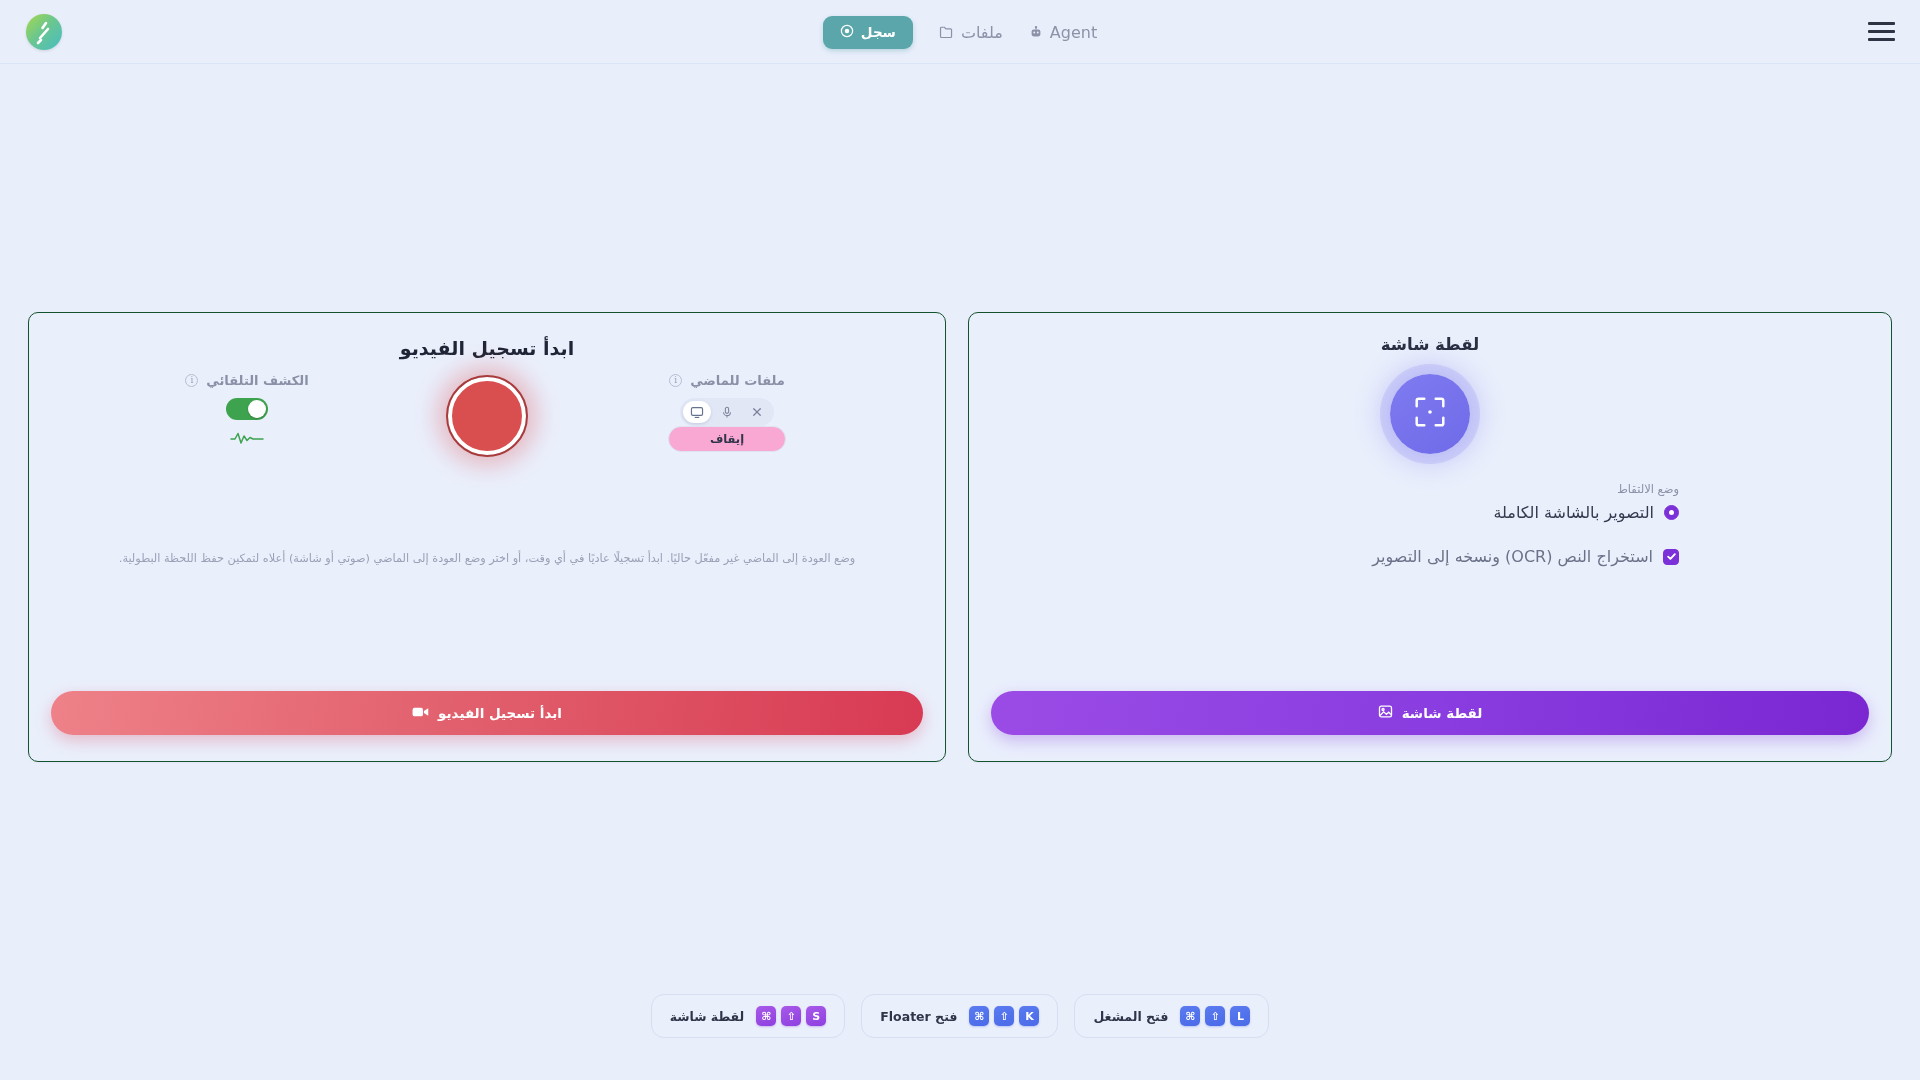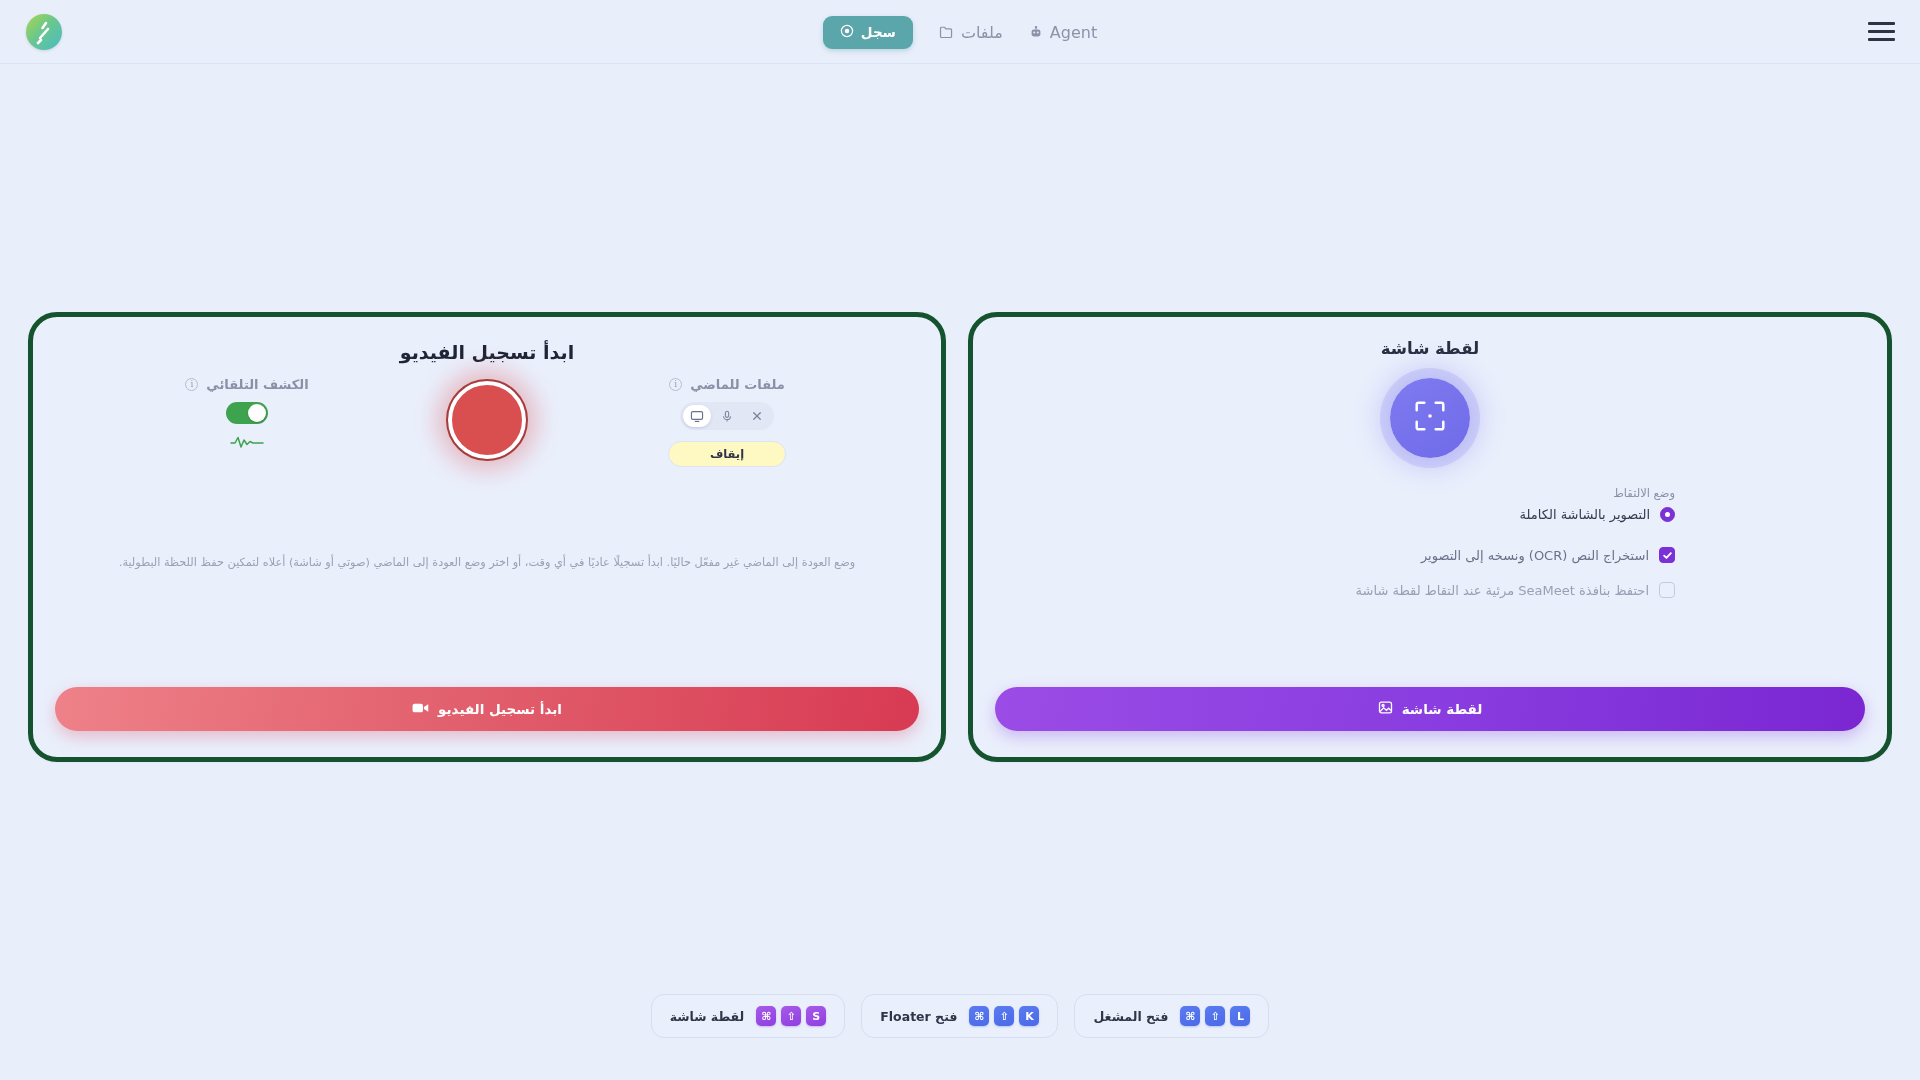--- a/index.html
+++ b/index.html
@@ -53,22 +53,22 @@
   }
 
   
   .cards {
     position: absolute; top: 312px; left: 28px;
     width: 1864px; height: 450px;
     display: flex; flex-direction: row-reverse; gap: 22px;
   }
   .card {
     background: #eaeffc;
-    border: 5px solid #14532d;
-    border-radius: 29px;
+    border: 1px solid #14532d;
+    border-radius: 10px;
     position: relative;
     box-shadow: 0 1px 2px rgba(80,90,140,.05);
   }
   .card-video { width: 918px; }
   .card-shot  { width: 924px; }
   .card-title {
     text-align: center; font-size: 19px; font-weight: 700;
     color: #1f2536; margin-top: 24px; letter-spacing: .1px;
   }
   .card-title.shot { font-size: 16.5px; font-weight: 700; color: #2a2f42; margin-top: 22px; }
@@ -87,21 +87,21 @@
     direction: rtl;
   }
   .opt-label {
     text-align: right; font-size: 11.5px; color: #8a90a6; padding-right: 188px;
     margin-bottom: 7px;
   }
   .opt-row {
     display:flex; align-items:center; justify-content:flex-start;
     gap: 10px; padding-right: 188px; margin-bottom: 5px; cursor:pointer;
   }
-  .opt-row .txt { font-size: 13px; color: #343a4e; }
+  .opt-row .txt { font-size: 16px; color: #343a4e; }
   .opt-row.dim .txt { color: #9aa0b4; }
   .opt-row.mid .txt { color: #6b7288; }
   .radio {
     width: 15px; height: 15px; border-radius: 50%;
     border: 1.6px solid #c3cbe3; background: #eaeffc; flex: none;
     display:flex; align-items:center; justify-content:center; order: -1;
   }
   .radio.on { border-color: #7b30d8; background:#7b30d8; }
   .radio.on::after { content:""; width:5px;height:5px;border-radius:50%;background:#fff; }
   .chk {
@@ -162,22 +162,22 @@
     display:flex; flex-direction: row; align-items:center;
     background: #e2e7f6; border-radius: 15px; padding: 3px; gap: 2px;
   }
   .seg-item {
     width: 28px; height: 22px; border-radius: 12px; cursor:pointer;
     display:flex; align-items:center; justify-content:center; color:#7b8399;
   }
   .seg-item.active { background:#fff; color:#5a6party; color:#6a7siz; color:#667290;
     box-shadow: 0 1px 3px rgba(60,70,110,.18); }
   .stop-btn {
-    margin-top: 11px; width: 118px; height: 26px; border-radius: 13px;
-    background: #fef9c3; border: 1px solid #dde3f3; cursor:pointer;
+    width: 118px; height: 26px; border-radius: 13px;
+    background: #f9a8d4; border: 1px solid #dde3f3; cursor:pointer;
     font-size: 11.5px; font-weight: 700; color: #2f3548; font-family: inherit;
   }
   .rec-circle {
     width: 78px; height: 78px; border-radius: 50%;
     background: #d94f4f; border: 4px solid #ffffff; cursor:pointer;
     outline: 2px solid #a83b3b;
     box-shadow: 0 0 24px 10px rgba(220,70,70,.33);
     margin-top: 4px;
   }
   .vid-note {
@@ -362,24 +362,20 @@
         <span class="chk on">
           <svg width="11" height="11" viewBox="0 0 12 12" fill="none" stroke="#fff" stroke-width="2" stroke-linecap="round" stroke-linejoin="round">
               <path d="M2.3 6.2 L4.8 8.7 L9.7 3.4"></path>
             </svg>
         </span>
         <span class="txt">استخراج النص (OCR) ونسخه إلى التصوير</span>
       </div>
 
       <div class="spacer-14"></div>
 
-      <div class="opt-row dim">
-        <span class="chk"></span>
-        <span class="txt">احتفظ بنافذة SeaMeet مرئية عند التقاط لقطة شاشة</span>
-      </div>
     </div>
 
     <button class="big-btn purple">
       <span>لقطة شاشة</span>
       <span>
         <svg width="15" height="15" viewBox="0 0 16 16" fill="none" stroke="#ffffff" stroke-width="1.4">
           <rect x="1.6" y="2.2" width="12.8" height="11.6" rx="2"></rect>
           <circle cx="5.4" cy="5.8" r="1.1"></circle>
           <path d="M2.2 12.2 L6 8.4 L9 11 L11.4 8.8 L13.8 11.2"></path>
         </svg>

